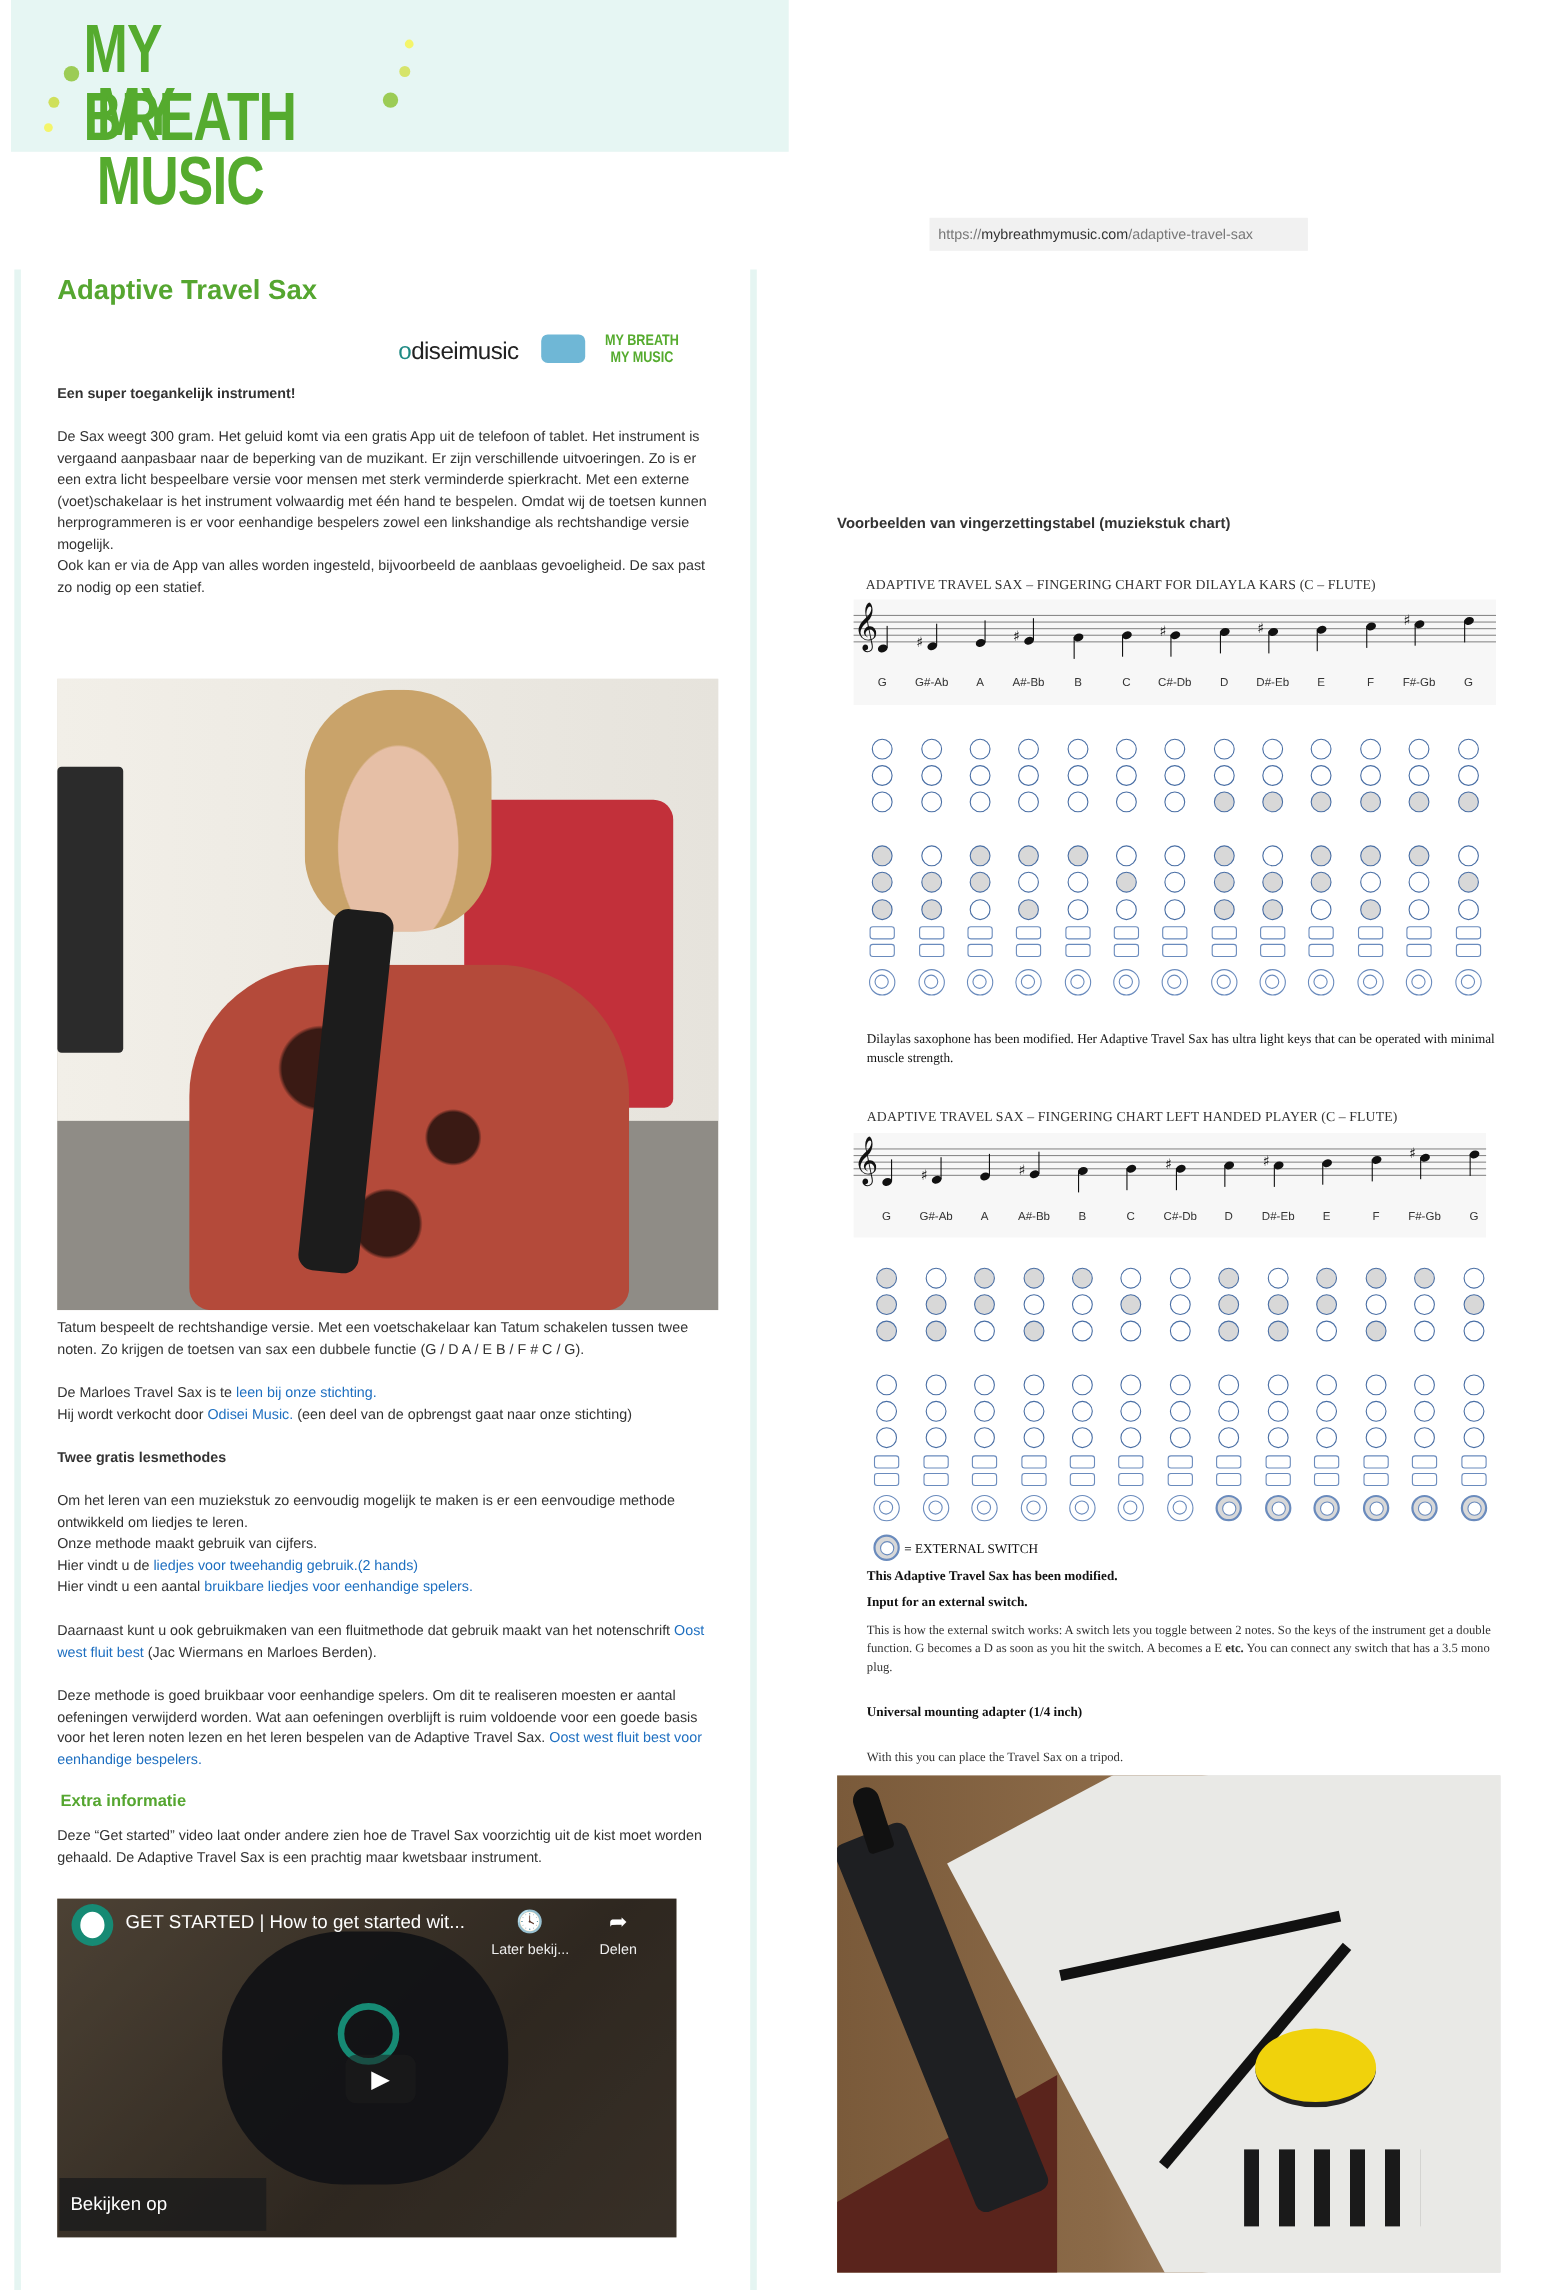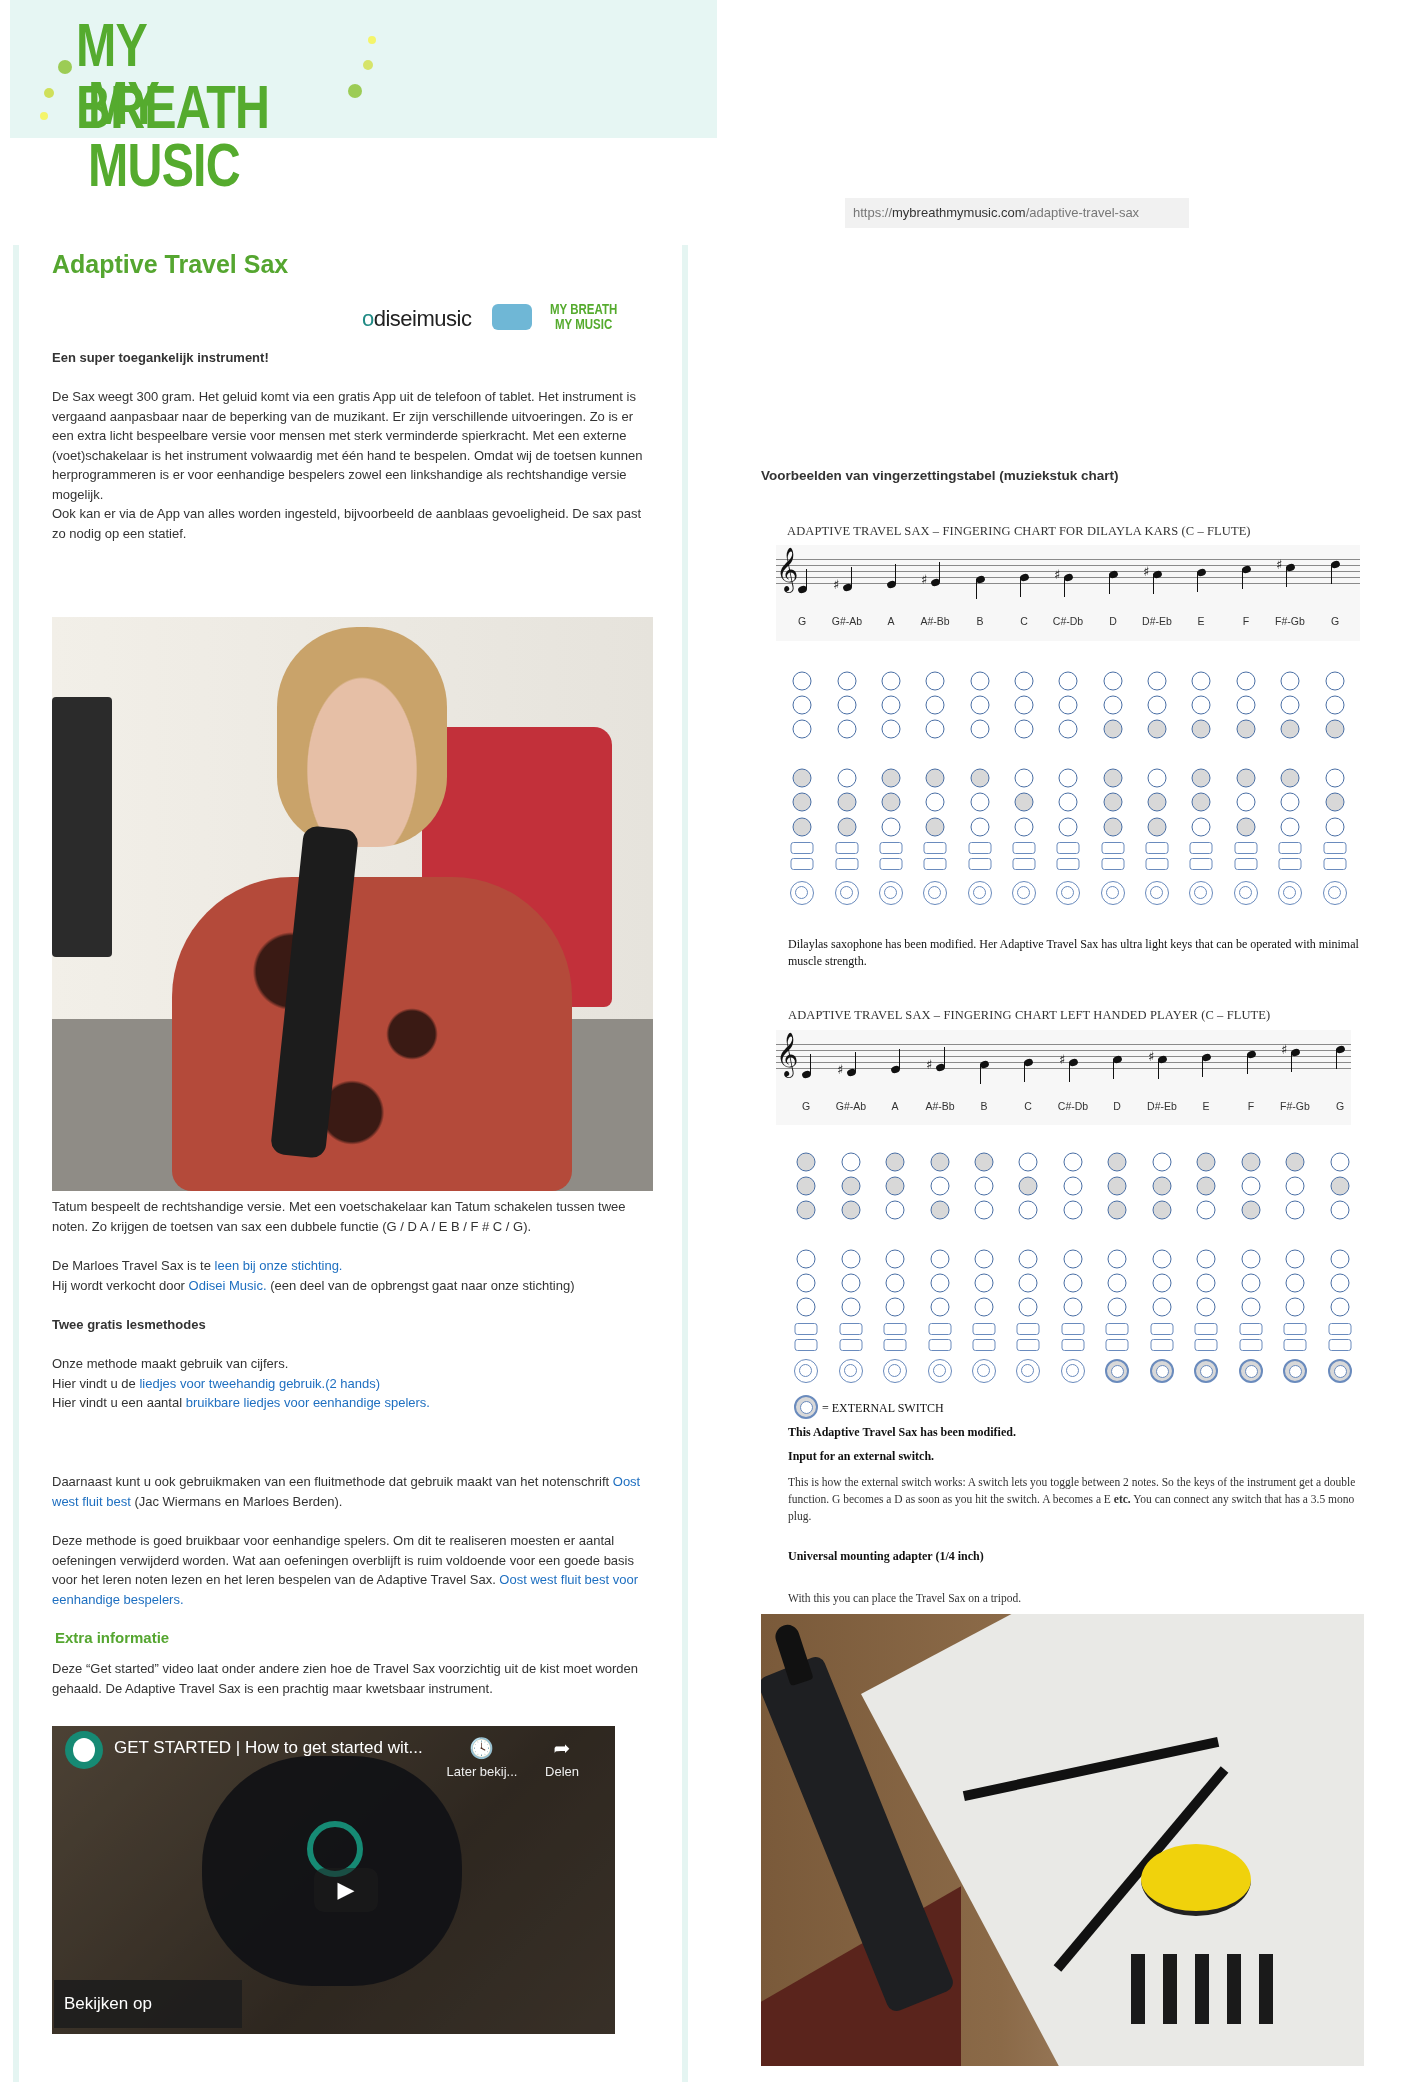--- a/index.html
+++ b/index.html
@@ -134,20 +134,21 @@
 <div class="left-col" style="top:1197px;">Tatum bespeelt de rechtshandige versie. Met een voetschakelaar kan Tatum schakelen tussen twee noten. Zo krijgen de toetsen van sax een dubbele functie (G / D A / E B / F # C / G).</div>
 
 <div class="left-col" style="top:1256px;">
   <div><span>De Marloes Travel Sax is te </span><span class="link">leen bij onze stichting.</span></div>
   <div><span>Hij wordt verkocht door </span><span class="link">Odisei Music.</span><span> (een deel van de opbrengst gaat naar onze stichting)</span></div>
 </div>
 
 <div class="left-col bold" style="top:1315px;">Twee gratis lesmethodes</div>
 
 <div class="left-col" style="top:1354px;">
+  <div>Om het leren van een muziekstuk zo eenvoudig mogelijk te maken is er een eenvoudige methode ontwikkeld om liedjes te leren.</div>
   <div>Onze methode maakt gebruik van cijfers.</div>
   <div><span>Hier vindt u de </span><span class="link">liedjes voor tweehandig gebruik.(2 hands)</span></div>
   <div><span>Hier vindt u een aantal </span><span class="link">bruikbare liedjes voor eenhandige spelers.</span></div>
 </div>
 
 <div class="left-col" style="top:1472px;"><span>Daarnaast kunt u ook gebruikmaken van een fluitmethode dat gebruik maakt van het notenschrift </span><span class="link">Oost west fluit best</span><span>  (Jac Wiermans en Marloes Berden).</span></div>
 
 <div class="left-col" style="top:1531px;"><span>Deze methode is goed bruikbaar voor eenhandige spelers. Om dit te realiseren moesten er aantal oefeningen verwijderd worden. Wat aan oefeningen overblijft is ruim voldoende voor een goede basis voor het leren noten lezen en het leren bespelen van de Adaptive Travel Sax. </span><span class="link">Oost west fluit best voor eenhandige bespelers.</span></div>
 
 <div class="left-col h-green" style="top:1628px;left:55px;">Extra informatie</div>

